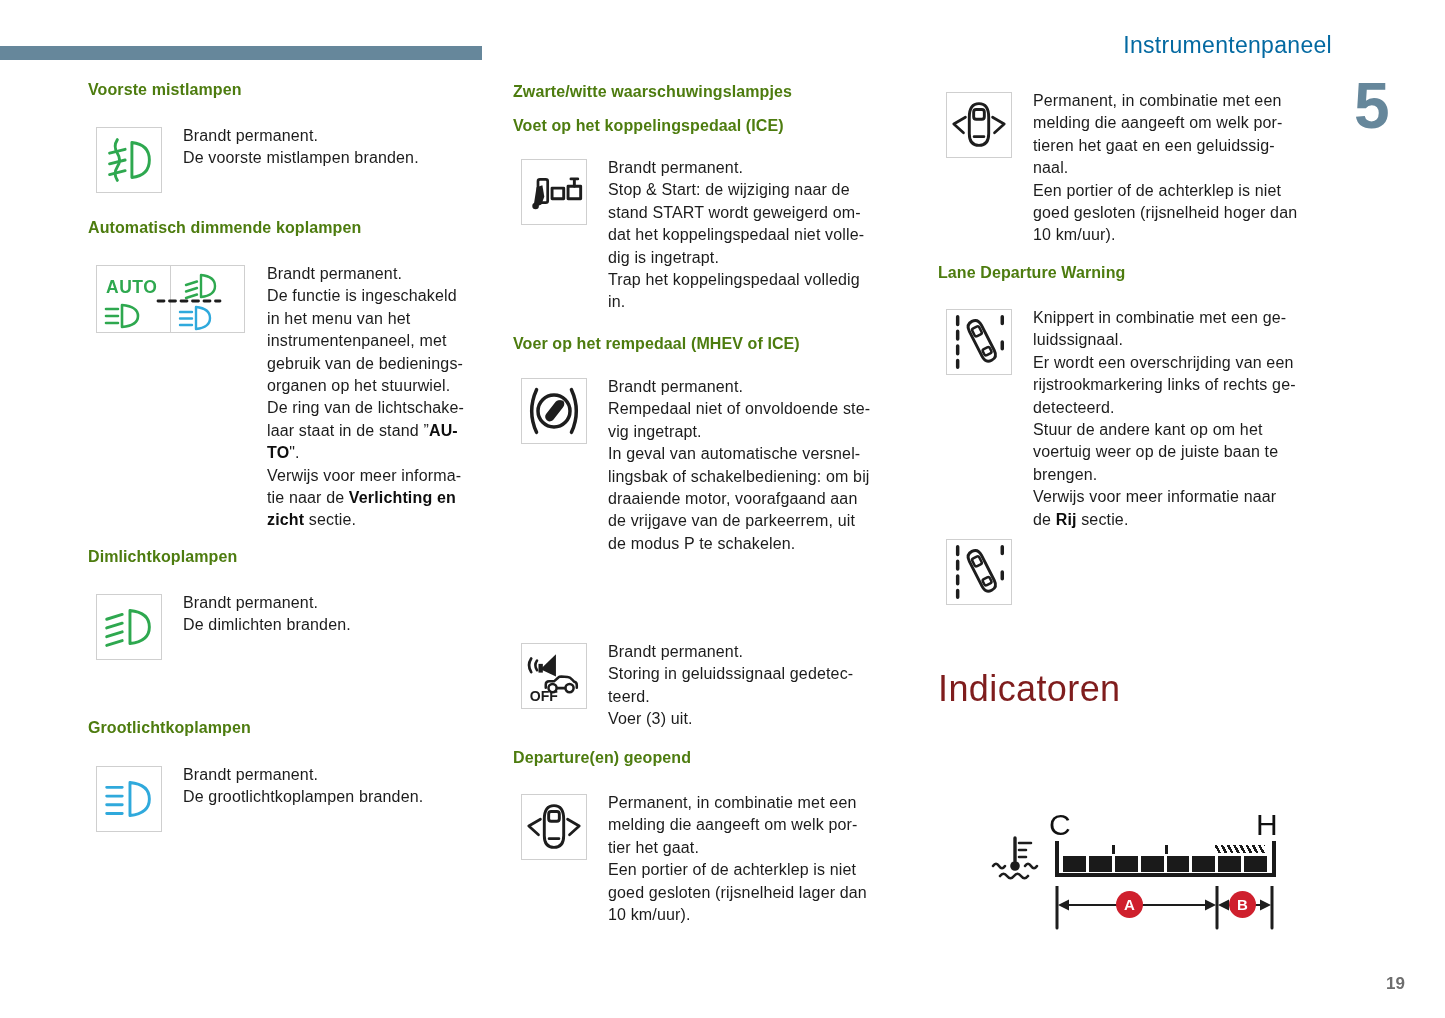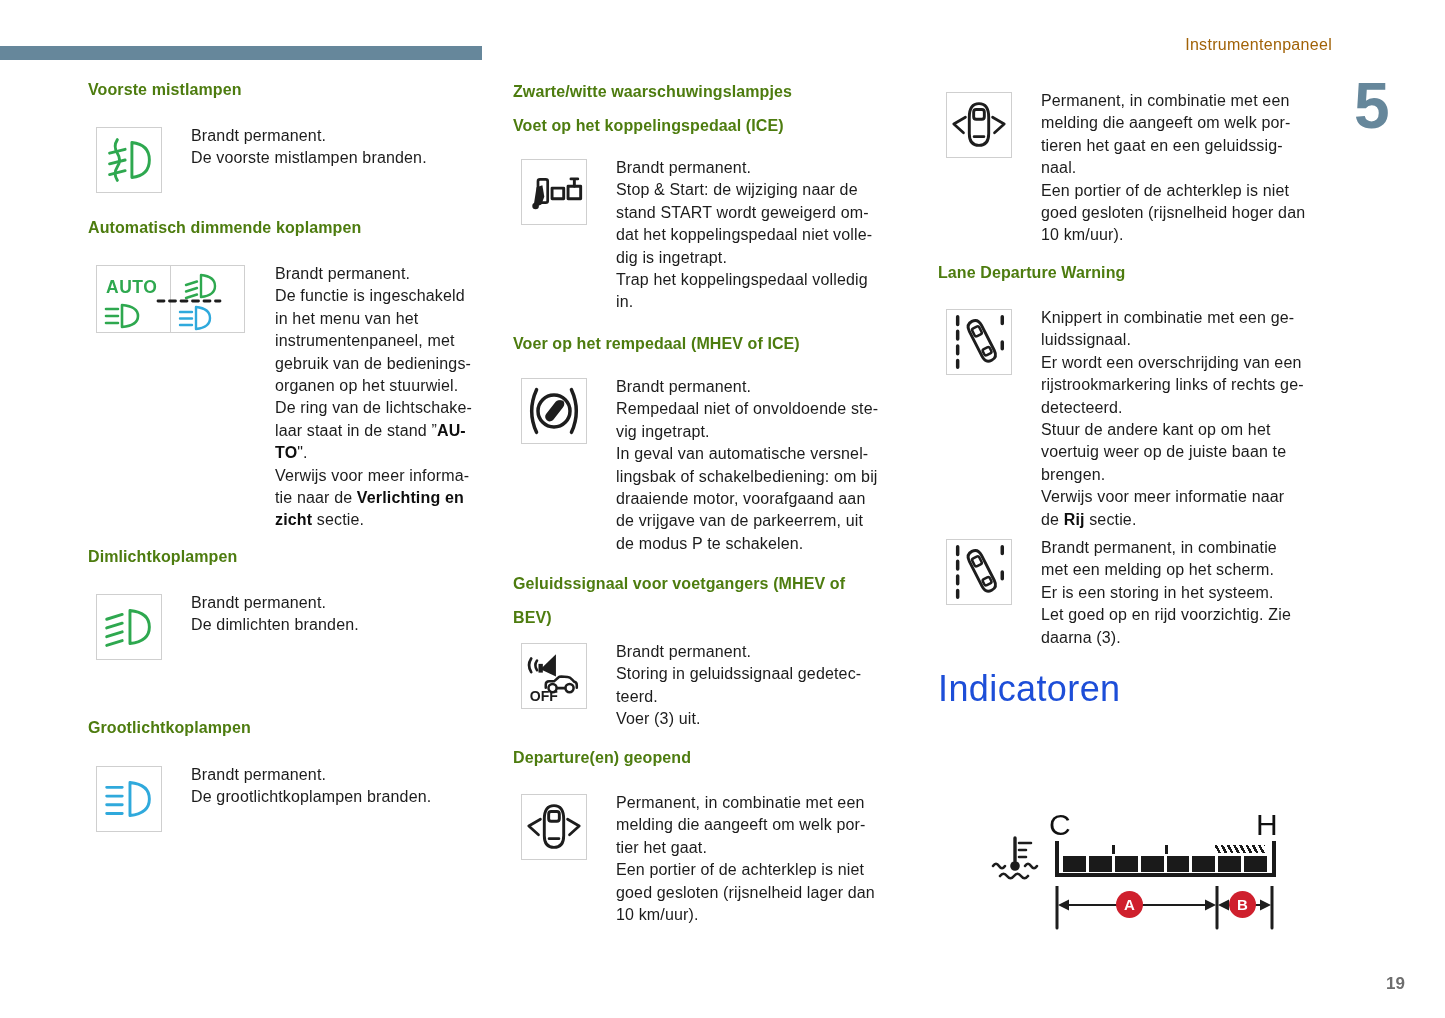--- a/index.html
+++ b/index.html
@@ -3,31 +3,31 @@
 <meta charset="utf-8">
 <style>
   html,body{margin:0;padding:0;background:#e8e8e8;}
   .page{
     position:relative;width:1445px;height:1018px;background:#ffffff;
     font-family:"Liberation Sans","DejaVu Sans",sans-serif;color:#1c1c1c;
     overflow:hidden;margin:0 auto;
   }
   .abs{position:absolute;}
   .top-bar{position:absolute;left:0;top:46px;width:482px;height:14px;background:var(--accent,#66879b);}
-  .running-header{position:absolute;top:33px;right:113px;font-size:16px;line-height:24px;color:#a16207;letter-spacing:.3px;}
+  .running-header{position:absolute;top:33px;right:113px;font-size:23px;line-height:24px;color:#0369a1;letter-spacing:.3px;}
   .chapter-num{position:absolute;left:1354px;top:74px;font-size:64px;line-height:64px;font-weight:700;color:var(--accent,#66879b);}
   .h{position:absolute;margin:0;font-size:16px;line-height:20px;font-weight:700;color:#4d7c0f;white-space:pre-line;letter-spacing:.1px;}
   .h.tall{line-height:34px;}
   .h.sc{font-variant:small-caps;font-size:21.5px;letter-spacing:.4px;}
-  .big-gray{position:absolute;margin:0;font-size:36px;line-height:40px;font-weight:400;color:#1d4ed8;letter-spacing:.4px;}
+  .big-gray{position:absolute;margin:0;font-size:36px;line-height:40px;font-weight:400;color:#7f1d1d;letter-spacing:.4px;}
   .row{position:absolute;display:flex;gap:13px;align-items:flex-start;}
   .iconbox{width:66px;height:66px;box-sizing:border-box;border:1px solid #cfcfcf;background:#fff;
     display:flex;align-items:flex-start;justify-content:center;flex-shrink:0;}
   .iconwide{width:150px;height:52px;flex-shrink:0;}
-  .body{margin:-2px 16px 0;font-size:16px;line-height:22.4px;white-space:pre-line;letter-spacing:.15px;color:#1c1c1c;}
+  .body{margin:-2px 8px 0;font-size:16px;line-height:22.4px;white-space:pre-line;letter-spacing:.15px;color:#1c1c1c;}
   .body b{font-weight:700;color:#0e0e0e;}
   .page-num{position:absolute;top:974px;right:40px;font-size:17px;font-weight:700;color:#6d6d6d;}
   
   .gauge{position:absolute;left:985px;top:810px;width:330px;height:130px;}
   .gauge .endlabel{position:absolute;top:-2px;font-size:30px;line-height:34px;font-weight:400;color:#111;}
   .gauge .bar-v{position:absolute;top:31px;width:4px;height:36px;background:#1a1a1a;}
   .gauge .bar-b{position:absolute;left:70px;top:63px;width:221px;height:4px;background:#1a1a1a;}
   .gauge .tick{position:absolute;top:35px;width:3px;height:9px;background:#1a1a1a;}
   .gauge .hatch{position:absolute;left:230px;top:35px;width:50px;height:8px;
     background:repeating-linear-gradient(62deg,transparent 0 3px,#1a1a1a 3px 5.5px);}
@@ -160,22 +160,20 @@
     <p class="body">Brandt permanent.
 Rempedaal niet of onvoldoende ste-
 vig ingetrapt.
 In geval van automatische versnel-
 lingsbak of schakelbediening: om bij
 draaiende motor, voorafgaand aan
 de vrijgave van de parkeerrem, uit
 de modus P te schakelen.</p>
   </div>
 
-  <h3 class="h tall" style="left:513px;top:567px;width:400px">Geluidssignaal voor voetgangers (MHEV of
-BEV)</h3>
 
   <div class="row" style="left:521px;top:643px">
     <div class="iconbox">
       <svg viewBox="0 0 66 66" width="64" height="64">
         <path class="ln" stroke-width="2.8" d="M9.5 15 Q5 22 9.5 29"></path>
         <path class="ln" stroke-width="2.6" d="M15.5 17 Q12 22 15.5 27"></path>
         <path d="M19 26 L35 10.5 L35 33.5 Z" fill="#1d1d1d"></path>
         <rect x="17" y="20.5" width="4.5" height="9" fill="#1d1d1d"></rect>
         <path class="ln" stroke-width="2.6" d="M24.5 45 V42 Q24.5 38.5 28 38.5 L33 38.5 L37.5 34.5 Q38.5 33.5 40.5 33.5 L47 34 Q49.5 34.2 51.5 36.5 L54 39 Q56.5 39.5 56.5 42.5 L56.5 45"></path>
         <circle class="ln" stroke-width="2.6" cx="31.5" cy="45.5" r="4.2"></circle>
@@ -260,25 +258,20 @@
       <svg viewBox="0 0 66 66" width="64" height="64">
         <path class="ln" stroke-width="3.6" stroke-dasharray="8 7" d="M11 7 V59"></path>
         <path class="ln" stroke-width="3.6" stroke-dasharray="7 19" d="M57 7 V59"></path>
         <g transform="translate(3 0) rotate(-27 34 34)">
           <path class="ln" stroke-width="3" d="M27 17 Q27 9 34 9 Q41 9 41 17 L41 46 Q41 54 34 54 Q27 54 27 46 Z"></path>
           <rect class="ln" stroke-width="2.6" x="30" y="16" width="8" height="9" rx="2"></rect>
           <rect class="ln" stroke-width="2.6" x="30" y="40" width="8" height="7" rx="2"></rect>
         </g>
       </svg>
     </div>
-    <p class="body">Brandt permanent, in combinatie
-met een melding op het scherm.
-Er is een storing in het systeem.
-Let goed op en rijd voorzichtig. Zie
-daarna (3).</p>
   </div>
 
   <h2 class="big-gray" style="left:938px;top:669px">Indicatoren</h2>
 
 
   <div class="gauge">
     <div class="abs" style="left:6px;top:25px">
       <svg viewBox="0 0 50 46" width="50" height="46">
         <path class="ln" stroke-width="3.4" d="M24 3 V26"></path>
         <circle cx="24" cy="31" r="4.8" fill="#1d1d1d"></circle>

